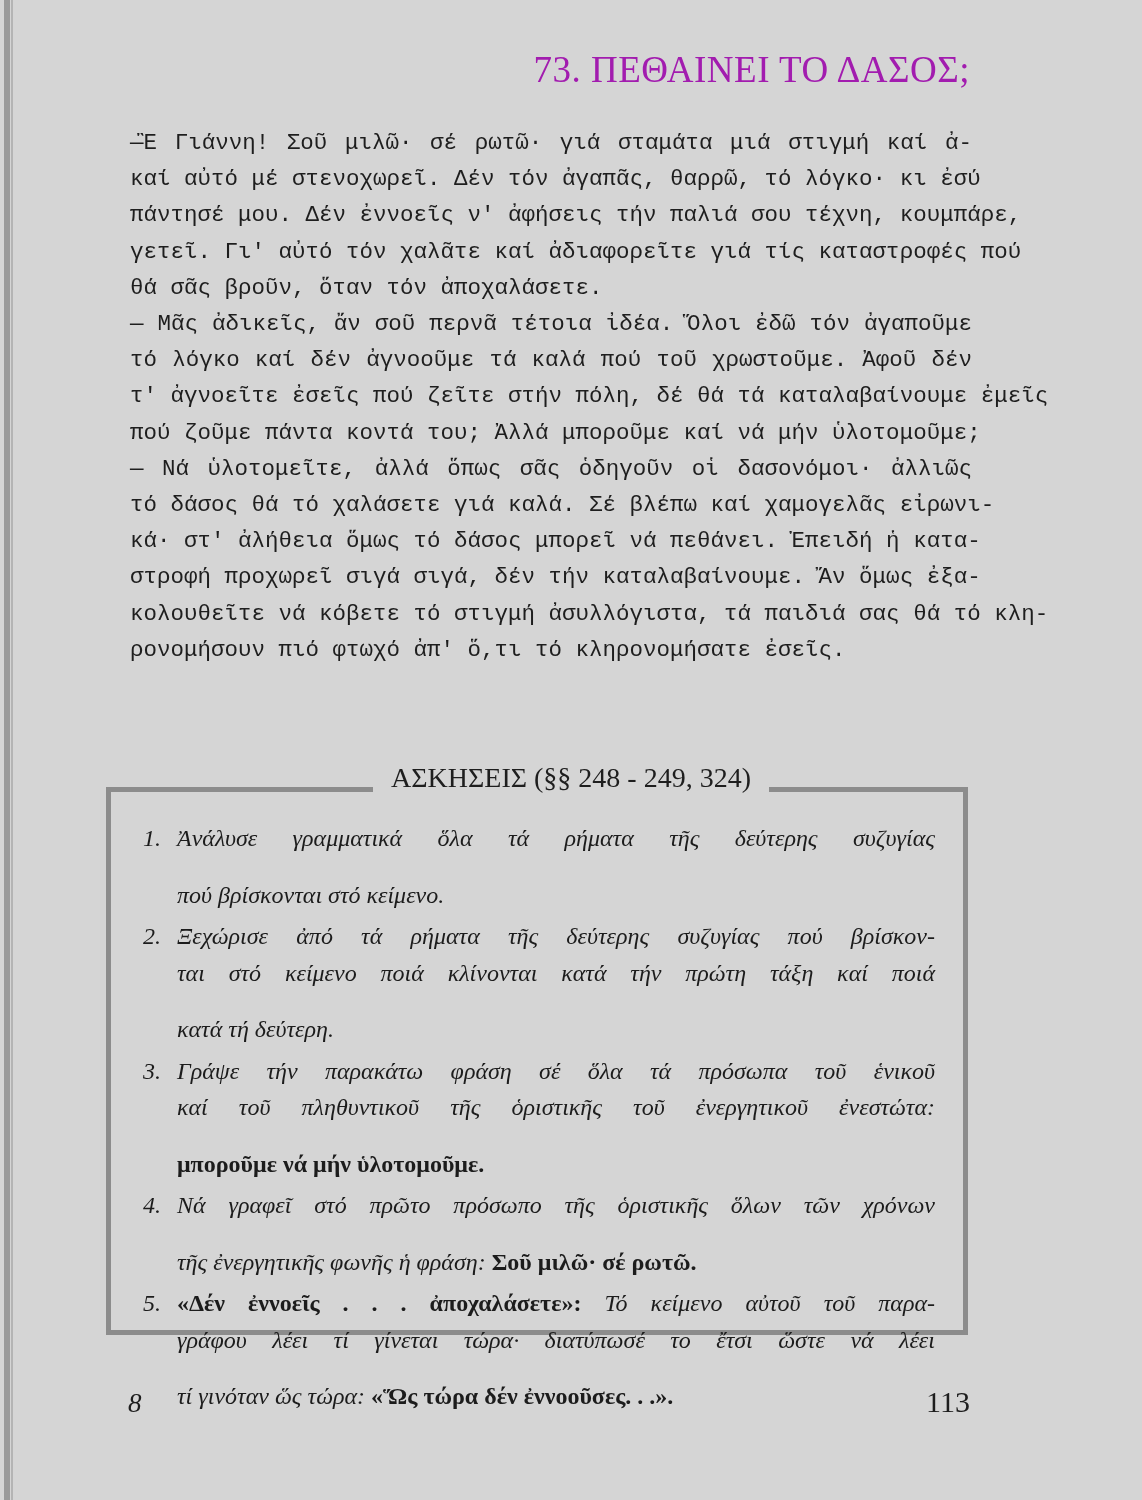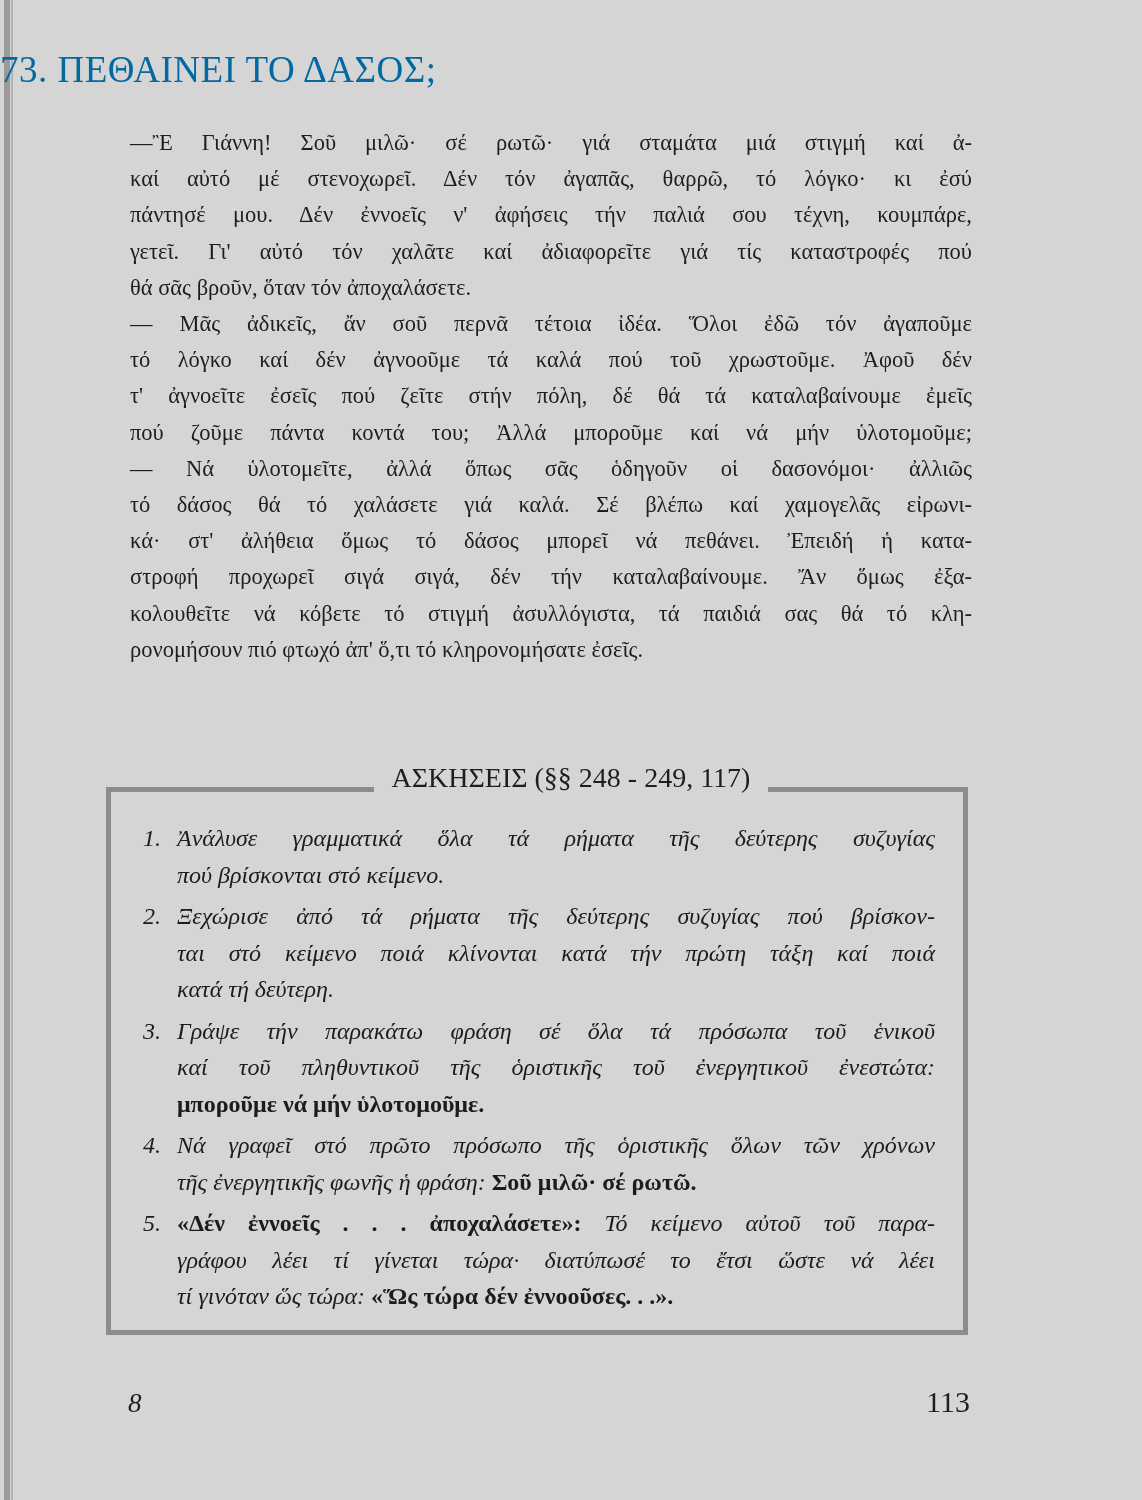--- a/index.html
+++ b/index.html
@@ -6,29 +6,29 @@
   body {
     width: 1142px; height: 1500px; position: relative; overflow: hidden;
     background: #d5d5d5;
     color: #1e1e1e;
   }
   .edge-line-1 { position: absolute; left: 4px; top: 0; width: 6px; height: 1500px; background: #9a9a9a; }
   .edge-line-2 { position: absolute; left: 11px; top: 0; width: 2px; height: 1500px; background: #b4b4b4; }
 
   .title {
     position: absolute; left: 0; width: 970px; top: 48px;
-    text-align: left;
+    text-align: right;
     font-family: "Liberation Serif", serif;
     font-size: 37px; letter-spacing: 0.5px;
-    color: #0369a1;
+    color: #a21caf;
   }
 
   .body-text {
     position: absolute; left: 130px; top: 125px; width: 842px;
-    font-family: Liberation Serif, serif;
+    font-family: Liberation Mono, monospace;
     font-size: 22.5px; line-height: 36.2px;
     color: #1e1e1e;
   }
   .body-text .line { white-space: nowrap; display: block; text-align: justify; text-align-last: justify; }
   .body-text .line.last { text-align-last: left; }
 
   .box {
     position: absolute; left: 106px; top: 787px; width: 862px; height: 548px;
     border: 5px solid #8c8c8c;
     box-sizing: border-box;
@@ -45,21 +45,21 @@
 
   .exercises {
     position: absolute; left: 143px; top: 820px; width: 792px;
     font-family: "Liberation Serif", serif;
     font-style: italic;
     font-size: 24px; line-height: 36.5px;
     color: #1c1c1c;
   }
   .ex { display: block; margin-bottom: 5px; }
   .ex .row { display: block; white-space: nowrap; text-align: justify; text-align-last: justify; }
-  .ex .row.last { text-align-last: left; }
+  .ex .row.last { text-align-last: left; margin-top: 20px; }
   .ex .row.cont { padding-left: 34px; }
   .ex .num { display: inline-block; width: 34px; font-style: italic; }
   .bold { font-weight: bold; font-style: normal; }
 
   .footer-left {
     position: absolute; left: 128px; top: 1388px;
     font-family: "Liberation Serif", serif; font-style: italic; font-size: 27px;
   }
   .footer-right {
     position: absolute; left: 926px; top: 1385px;
@@ -87,21 +87,21 @@
   <span class="line">— Νά ὑλοτομεῖτε, ἀλλά ὅπως σᾶς ὁδηγοῦν οἱ δασονόμοι· ἀλλιῶς</span>
   <span class="line">τό δάσος θά τό χαλάσετε γιά καλά. Σέ βλέπω καί χαμογελᾶς εἰρωνι-</span>
   <span class="line">κά· στ' ἀλήθεια ὅμως τό δάσος μπορεῖ νά πεθάνει. Ἐπειδή ἡ κατα-</span>
   <span class="line">στροφή προχωρεῖ σιγά σιγά, δέν τήν καταλαβαίνουμε. Ἄν ὅμως ἐξα-</span>
   <span class="line">κολουθεῖτε νά κόβετε τό στιγμή ἀσυλλόγιστα, τά παιδιά σας θά τό κλη-</span>
   <span class="line last">ρονομήσουν πιό φτωχό ἀπ' ὅ,τι τό κληρονομήσατε ἐσεῖς.</span>
 </div>
 
 <div class="box"></div>
 <div class="box-heading">
-  <span>ΑΣΚΗΣΕΙΣ (§§ 248 - 249, 117)</span>
+  <span>ΑΣΚΗΣΕΙΣ (§§ 248 - 249, 324)</span>
 </div>
 
 <div class="exercises">
   <div class="ex">
     <span class="row"><span class="num">1.</span><span>Ἀνάλυσε γραμματικά ὅλα τά ρήματα τῆς δεύτερης συζυγίας</span></span>
     <span class="row cont last">πού βρίσκονται στό κείμενο.</span>
   </div>
 
   <div class="ex">
     <span class="row"><span class="num">2.</span><span>Ξεχώρισε ἀπό τά ρήματα τῆς δεύτερης συζυγίας πού βρίσκον-</span></span>

